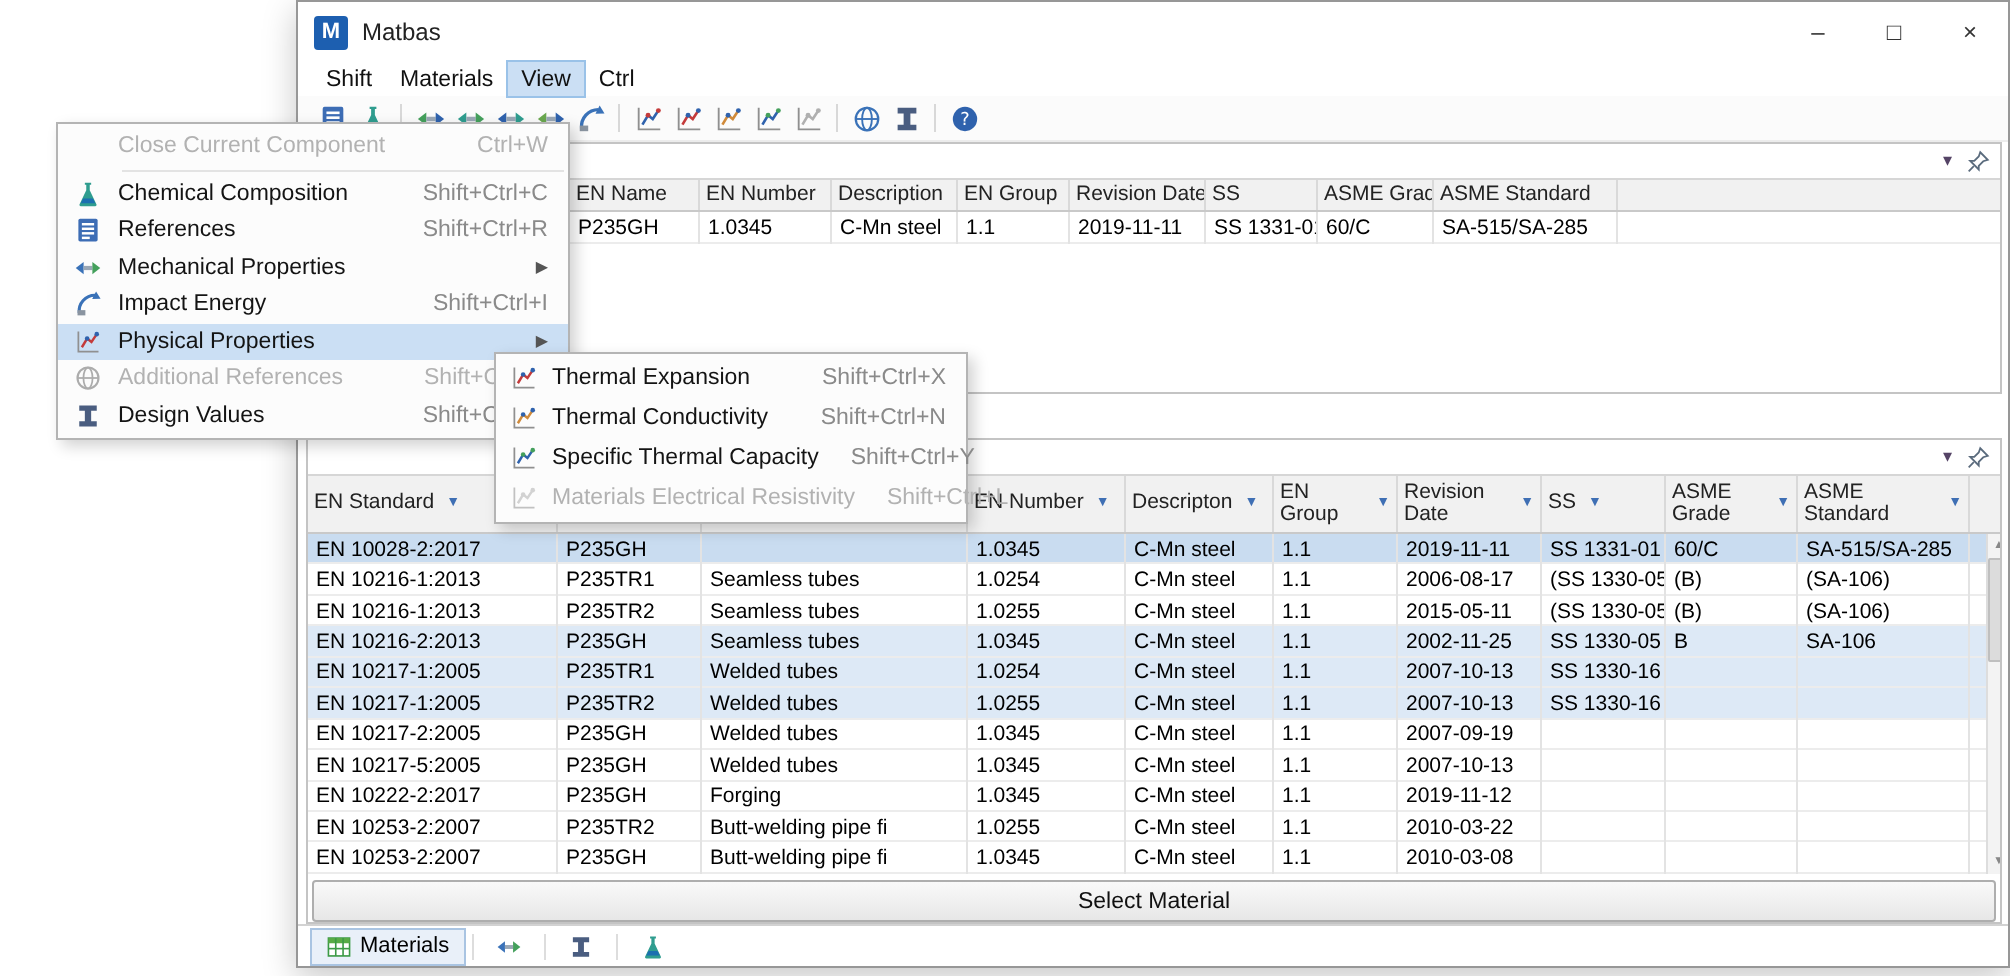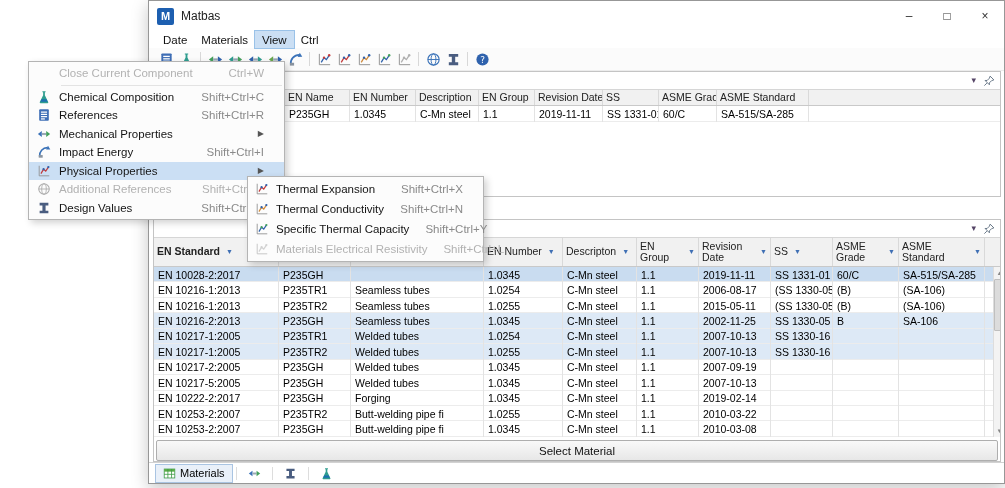--- a/index.html
+++ b/index.html
@@ -68,21 +68,21 @@
           display:flex;align-items:center;padding-left:7px;background:#fff;gap:2px}
   .tab{display:flex;align-items:center;gap:4px;padding:0 7px;font-size:11px;height:17px}
   .tab.active{background:#e9f0f9;outline:1px solid #a9c4e2}
   .tab-sep{width:1px;height:13px;background:#ddd;margin:0 2px}
 
   
   .popup{position:absolute;background:#fcfcfc;border:1px solid #b4b4b4;box-shadow:3px 3px 7px rgba(0,0,0,.18);
          font-size:11.5px;padding:2px 0;color:#141414}
   #view-menu{left:28px;top:61px;width:257px;z-index:40}
   #phys-submenu{left:247px;top:176px;width:237px;z-index:45}
-  .p-item{display:flex;align-items:center;height:18.5px;padding-right:20px}
+  .p-item{display:flex;align-items:center;height:18.5px;padding-right:10px}
   #phys-submenu .p-item{height:20px}
   .p-gutter{width:30px;display:flex;justify-content:center;align-items:center;flex:none}
   #phys-submenu .p-gutter{width:28px}
   .p-label{white-space:nowrap}
   .p-short{margin-left:auto;color:#8a8a8a;padding-left:16px;white-space:nowrap}
   .p-arrow{margin-left:auto;font-size:8px;color:#555}
   .p-item.disabled .p-label,.p-item.disabled .p-short{color:#b2b2b2}
   .p-item.hl{background:var(--menuhl)}
   .p-sep{height:5px;display:flex;align-items:center}
   .p-sep i{display:block;flex:1;height:1px;background:#e3e3e3;margin-left:32px;margin-right:2px}
@@ -98,21 +98,21 @@
     <div class="logo">M</div>
     <span>Matbas</span>
     <div class="wctrl">
       <div class="wbtn">–</div>
       <div class="wbtn">□</div>
       <div class="wbtn">×</div>
     </div>
   </div>
 
   <div class="menubar" id="menubar">
-      <div class="menu-item">Date</div>
+      <div class="menu-item">Shift</div>
       <div class="menu-item">Materials</div>
       <div class="menu-item active">View</div>
       <div class="menu-item">Ctrl</div>
     </div>
 
   <div class="toolbar" id="toolbar">
       <div class="ticon">
         <span>
           <svg width="15" height="15" viewBox="0 0 16 16">
             <rect x="2.5" y="1.5" width="11" height="13" rx="1" fill="#3d6db5"></rect>
@@ -317,21 +317,21 @@
       <span class="dock-dd">▾</span>
       <span class="dock-pin">
           <svg width="12" height="12" viewBox="0 0 16 16">
             <path d="M9.5 1.5 14.5 6.5 11.5 7.5 8.5 10.5 8.5 13 2.8 7.3 5.5 7.3 8.5 4.3z" fill="none" stroke="#5a6b7d" stroke-width="1.2"></path>
             <line x1="1.8" y1="14.2" x2="5.2" y2="10.8" stroke="#5a6b7d" stroke-width="1.2"></line>
           </svg>
         </span>
     </div>
     <div class="grid" id="lower-grid-head">
         <div class="g-head">
-          <div class="g-hcell" style="width: 125px; font-weight: bold;">
+          <div class="g-hcell" style="width: 125px;">
             <span class="lbl">EN Standard</span>
             <span class="filter-arrow">▼</span>
           </div>
           <div class="g-hcell" style="width: 72px;">
             <span class="lbl">EN Name</span>
             <span class="filter-arrow">▼</span>
           </div>
           <div class="g-hcell" style="width: 133px;">
             <span class="lbl">Description</span>
             <span class="filter-arrow">▼</span>
@@ -473,21 +473,21 @@
             <div class="g-cell" style="width: 86px;"></div>
             <div class="g-cell fill"></div>
           </div>
           <div class="g-row">
             <div class="g-cell" style="width: 125px;">EN 10222-2:2017</div>
             <div class="g-cell" style="width: 72px;">P235GH</div>
             <div class="g-cell" style="width: 133px;">Forging</div>
             <div class="g-cell" style="width: 79px;">1.0345</div>
             <div class="g-cell" style="width: 74px;">C-Mn steel</div>
             <div class="g-cell" style="width: 62px;">1.1</div>
-            <div class="g-cell" style="width: 72px;">2019-02-14</div>
+            <div class="g-cell" style="width: 72px;">2019-11-12</div>
             <div class="g-cell" style="width: 62px;"></div>
             <div class="g-cell" style="width: 66px;"></div>
             <div class="g-cell" style="width: 86px;"></div>
             <div class="g-cell fill"></div>
           </div>
           <div class="g-row">
             <div class="g-cell" style="width: 125px;">EN 10253-2:2007</div>
             <div class="g-cell" style="width: 72px;">P235TR2</div>
             <div class="g-cell" style="width: 133px;">Butt-welding pipe fi</div>
             <div class="g-cell" style="width: 79px;">1.0255</div>

